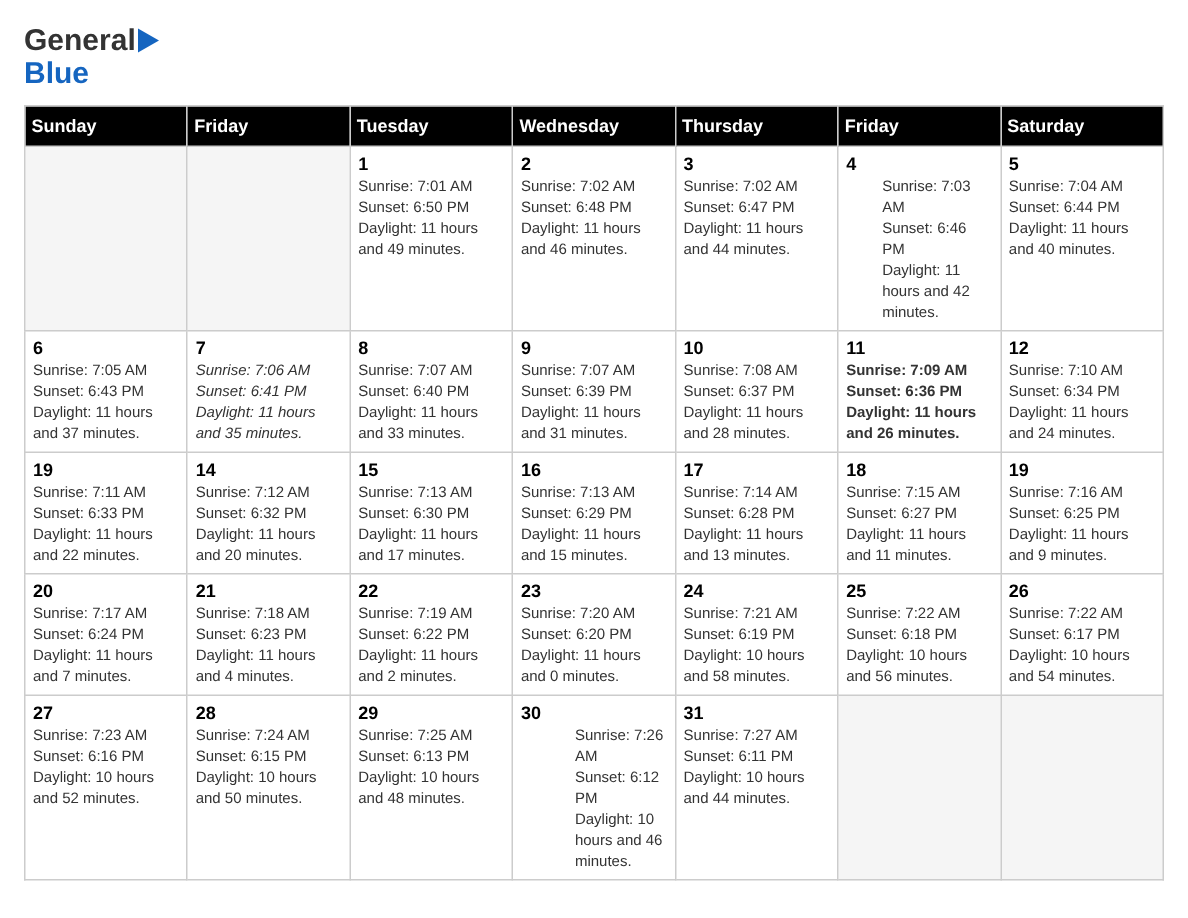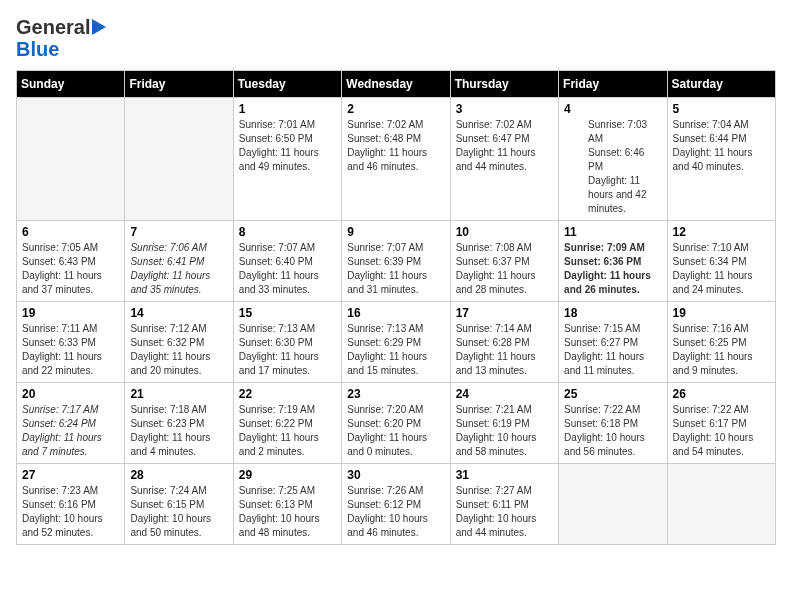--- a/index.html
+++ b/index.html
@@ -238,21 +238,21 @@
         <td>
           <span class="day-num">19</span>
           <div class="day-info" style="white-space: pre-line;">Sunrise: 7:16 AM
 Sunset: 6:25 PM
 Daylight: 11 hours and 9 minutes.</div>
         </td>
       </tr>
       <tr>
         <td>
           <span class="day-num">20</span>
-          <div class="day-info" style="white-space: pre-line; font-style: italic;">Sunrise: 7:17 AM
+          <div class="day-info" style="white-space: pre-line;">Sunrise: 7:17 AM
 Sunset: 6:24 PM
 Daylight: 11 hours and 7 minutes.</div>
         </td>
         <td>
           <span class="day-num">21</span>
           <div class="day-info" style="white-space: pre-line;">Sunrise: 7:18 AM
 Sunset: 6:23 PM
 Daylight: 11 hours and 4 minutes.</div>
         </td>
         <td>
@@ -300,21 +300,21 @@
 Daylight: 10 hours and 50 minutes.</div>
         </td>
         <td>
           <span class="day-num">29</span>
           <div class="day-info" style="white-space: pre-line;">Sunrise: 7:25 AM
 Sunset: 6:13 PM
 Daylight: 10 hours and 48 minutes.</div>
         </td>
         <td>
           <span class="day-num">30</span>
-          <div class="day-info" style="white-space: pre-line;">Sunrise: 7:26 AM
+          <div class="day-info" style="white-space: pre-line; margin-left: 36px;">Sunrise: 7:26 AM
 Sunset: 6:12 PM
 Daylight: 10 hours and 46 minutes.</div>
         </td>
         <td>
           <span class="day-num">31</span>
           <div class="day-info" style="white-space: pre-line;">Sunrise: 7:27 AM
 Sunset: 6:11 PM
 Daylight: 10 hours and 44 minutes.</div>
         </td>
         <td class="empty"></td>

